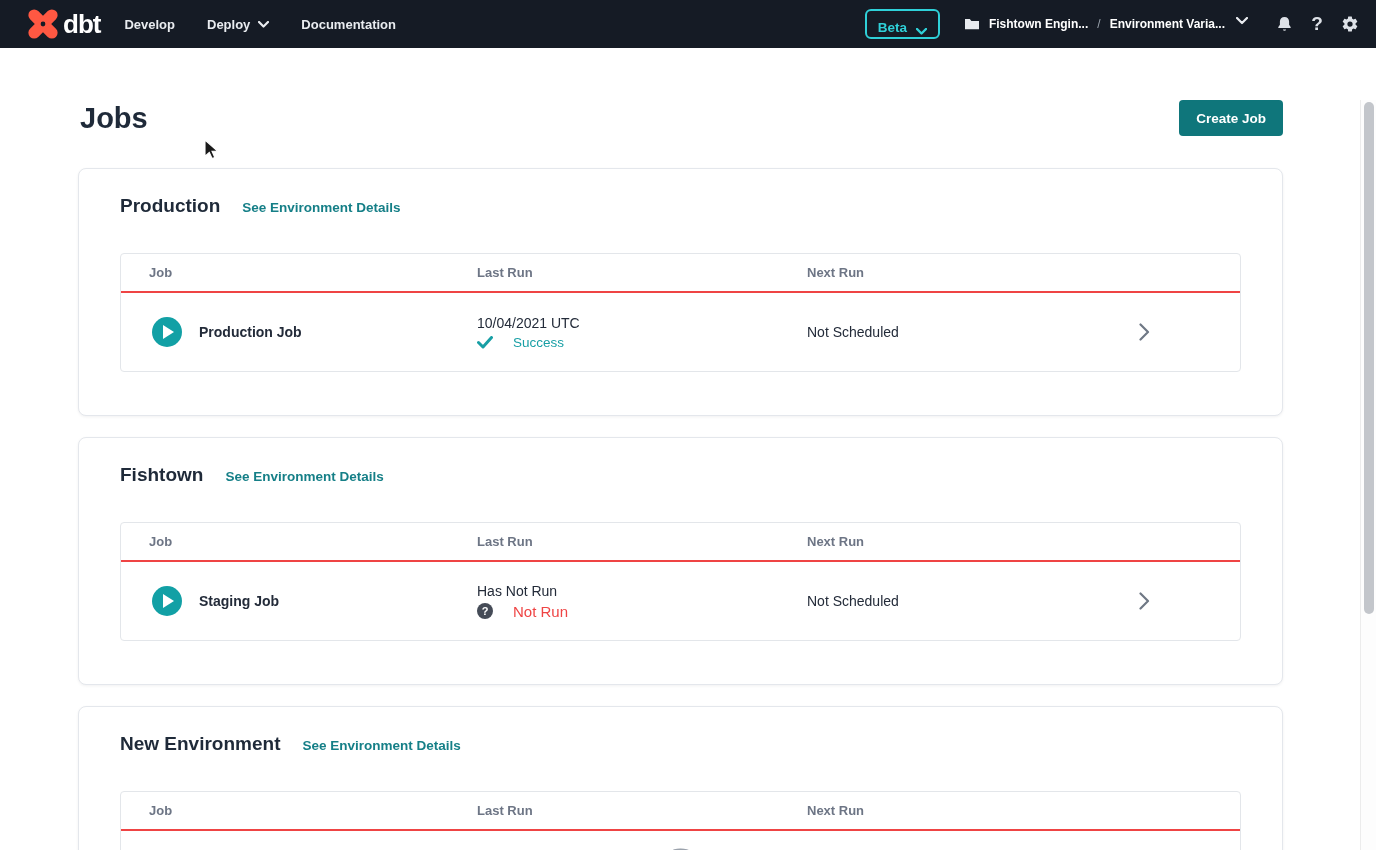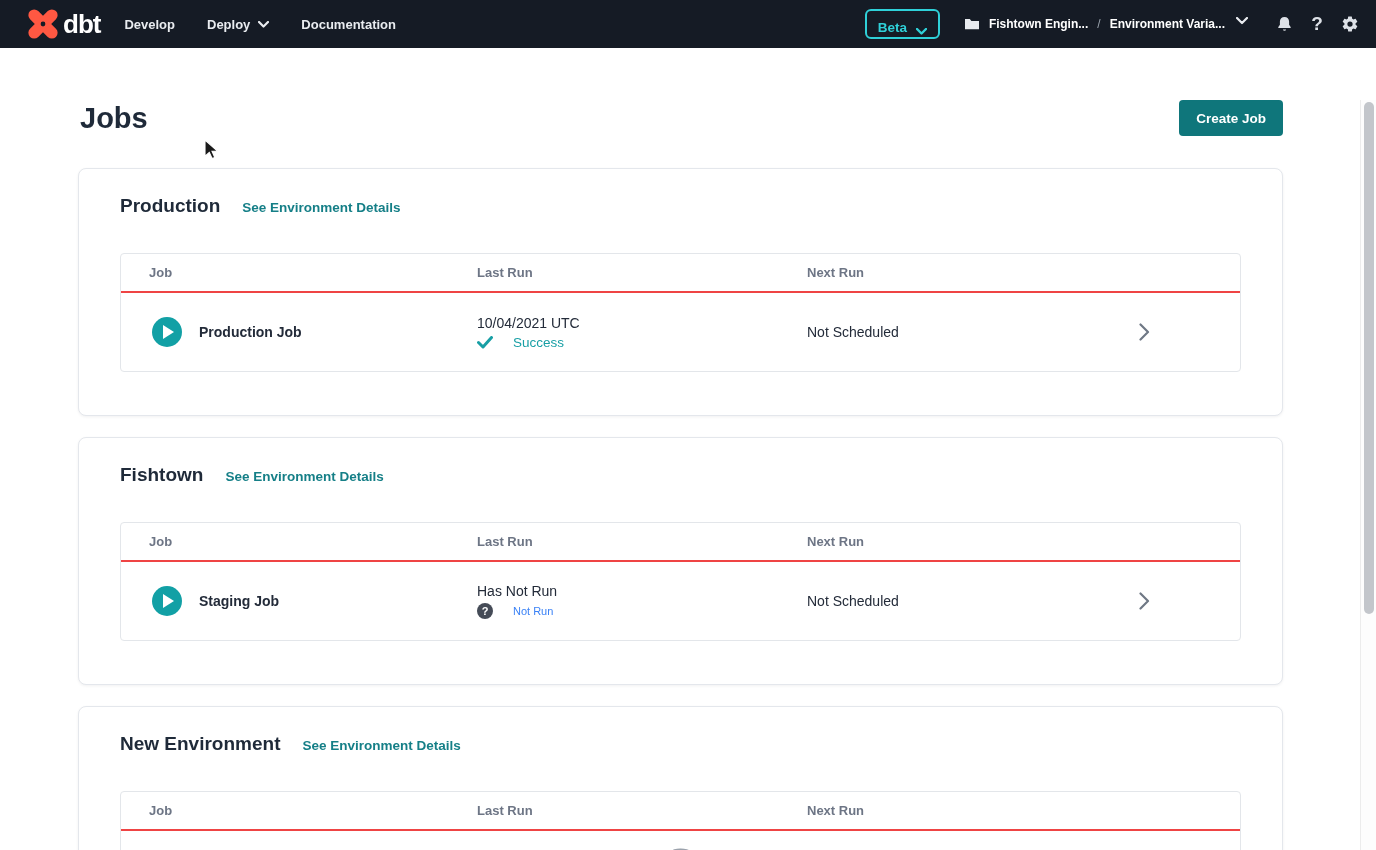--- a/index.html
+++ b/index.html
@@ -83,21 +83,21 @@
     flex:none; padding:0;
   }
   .play-tri {
     width:0; height:0; border-style:solid; border-width:7px 0 7px 11px;
     border-color:transparent transparent transparent #ffffff; margin-left:3px;
   }
   .job-name { font-size:14px; font-weight:bold; color:#232b39; }
   .lr-date { font-size:14px; color:#232b39; }
   .lr-status { display:flex; align-items:center; gap:20px; margin-top:4px; }
   .status-success { font-size:13.5px; color:#189fa5; }
-  .status-notrun { font-size:11px; color:#3b82f6; }
+  .status-notrun { font-size:15px; color:#ef4444; }
   .q-badge {
     width:16px; height:16px; border-radius:50%; background:#454b57; color:#ffffff;
     font-size:11px; font-weight:bold; display:flex; align-items:center; justify-content:center;
     flex:none;
   }
   .cell-next { font-size:14px; color:#232b39; }
   .cell-chev { display:flex; align-items:center; }
 
   .empty-body { height:130px; display:flex; justify-content:center; }
   .empty-q {

